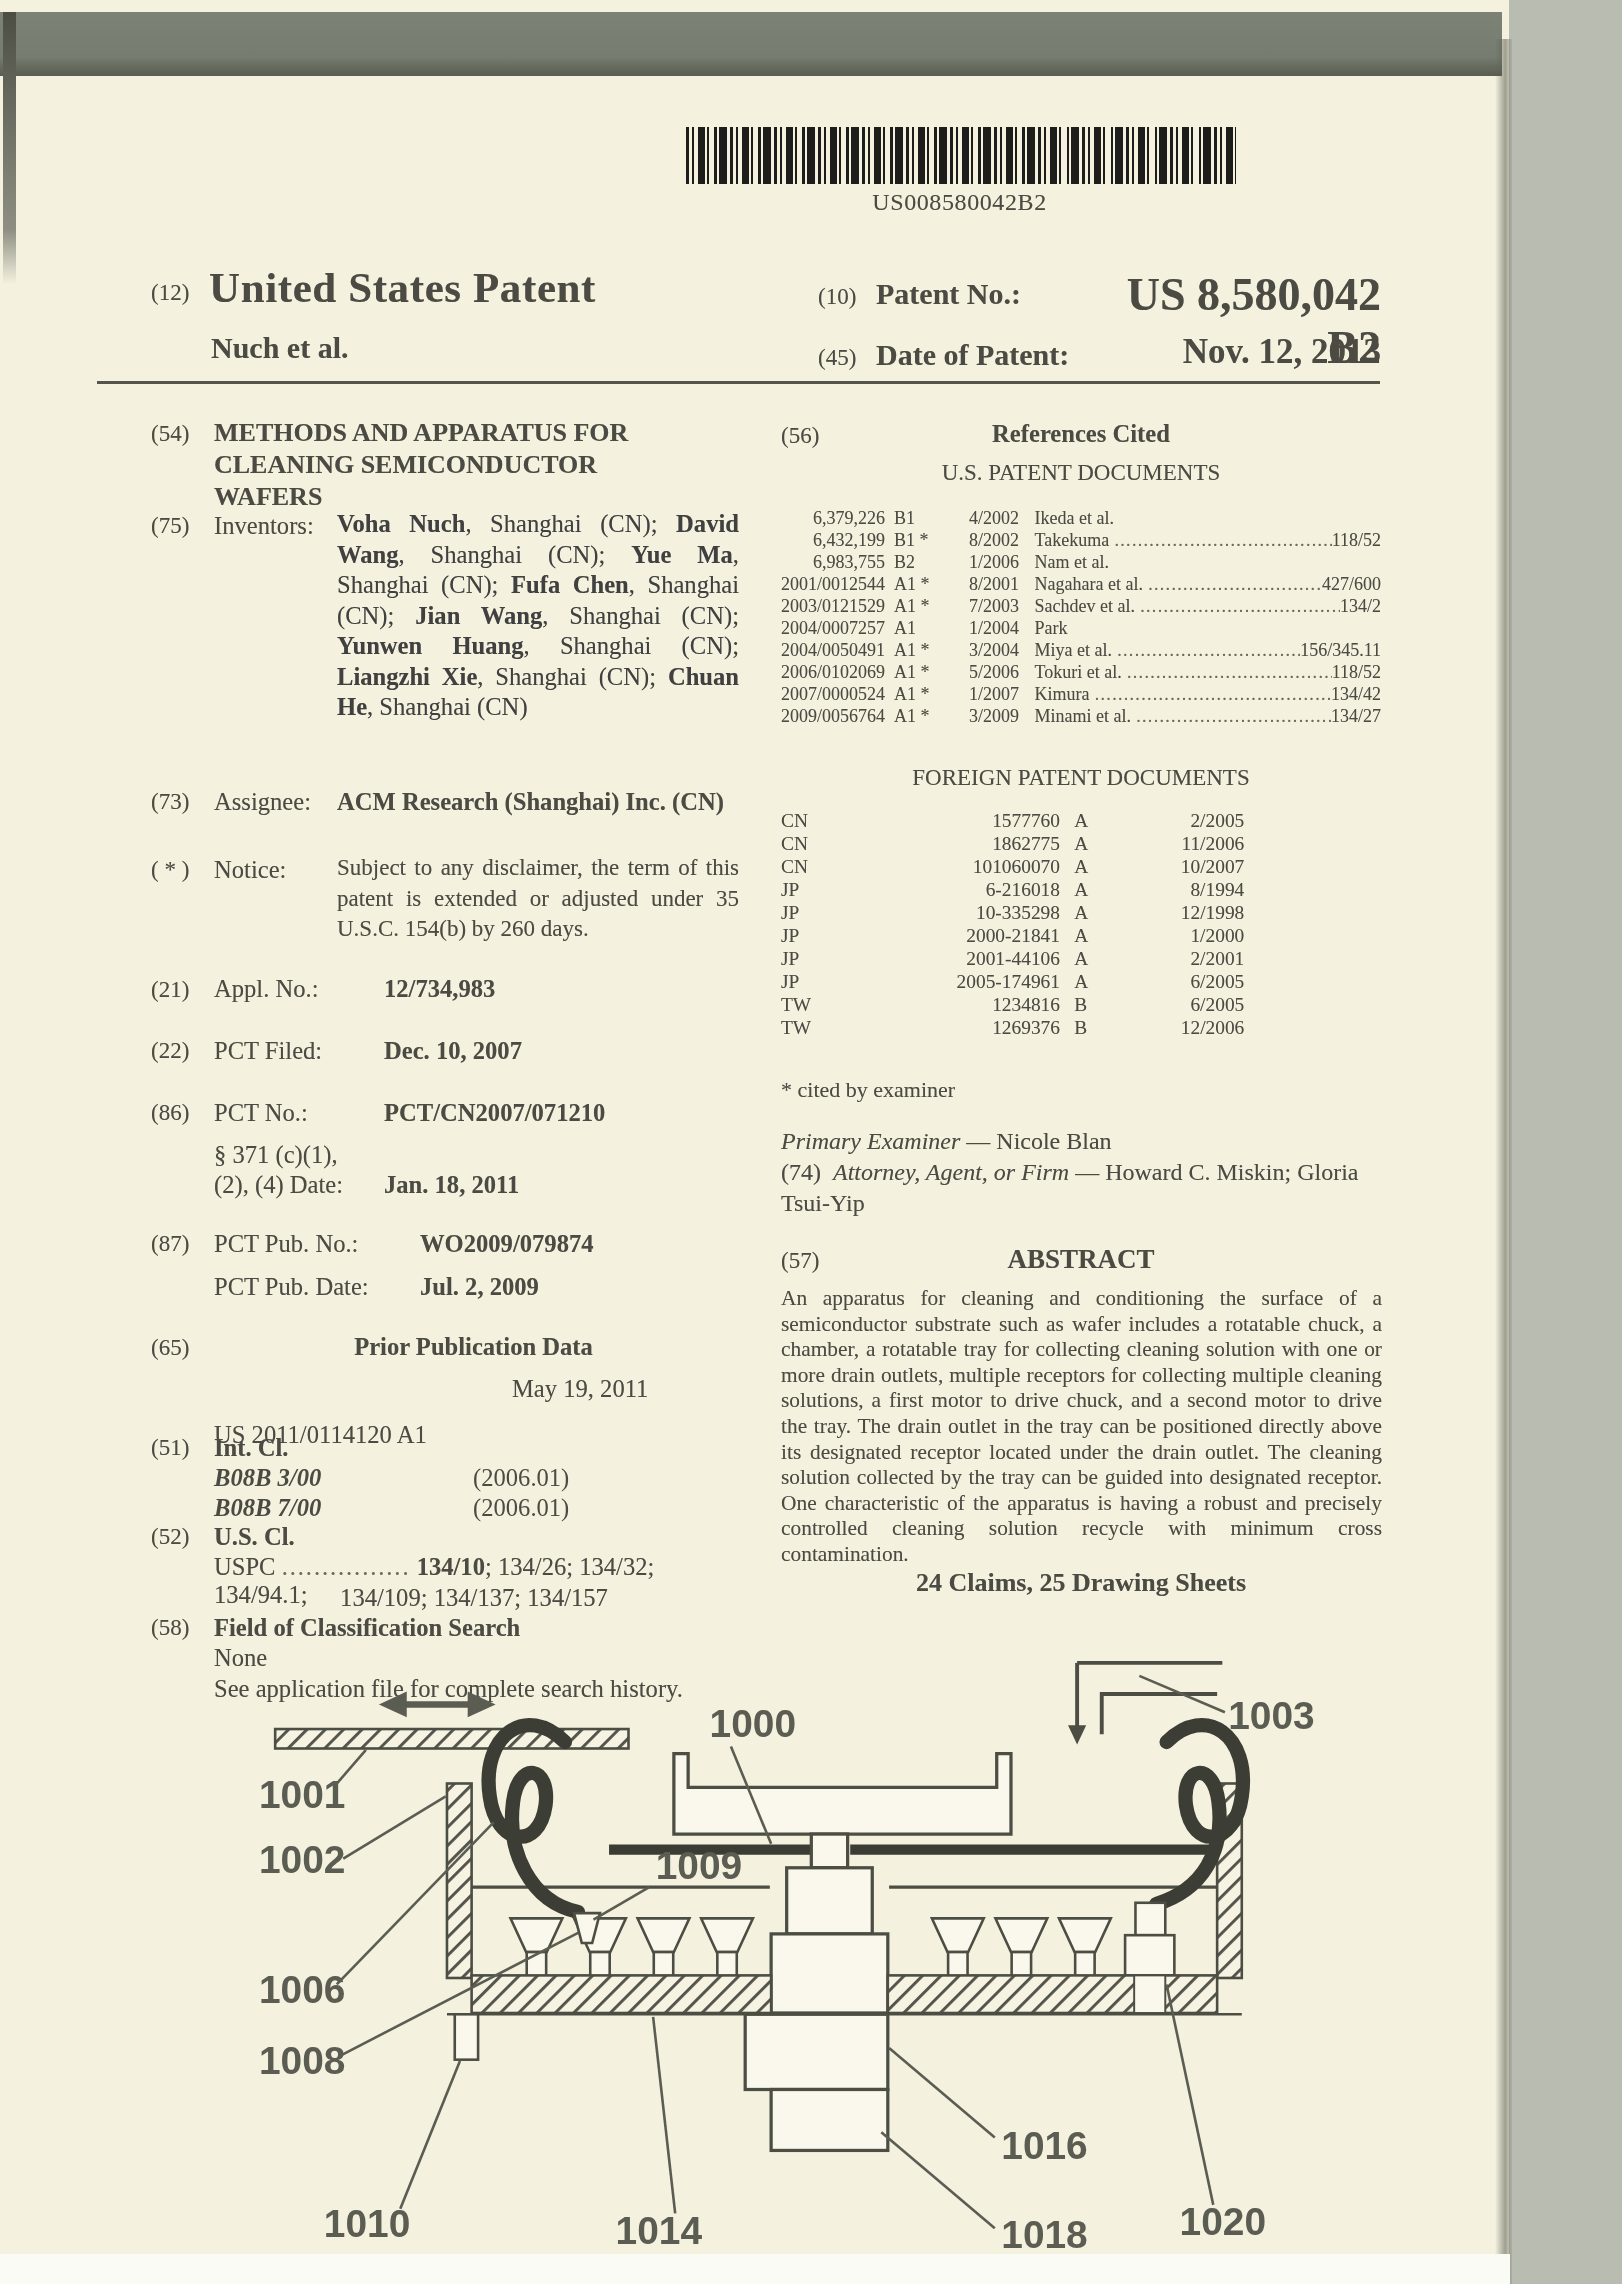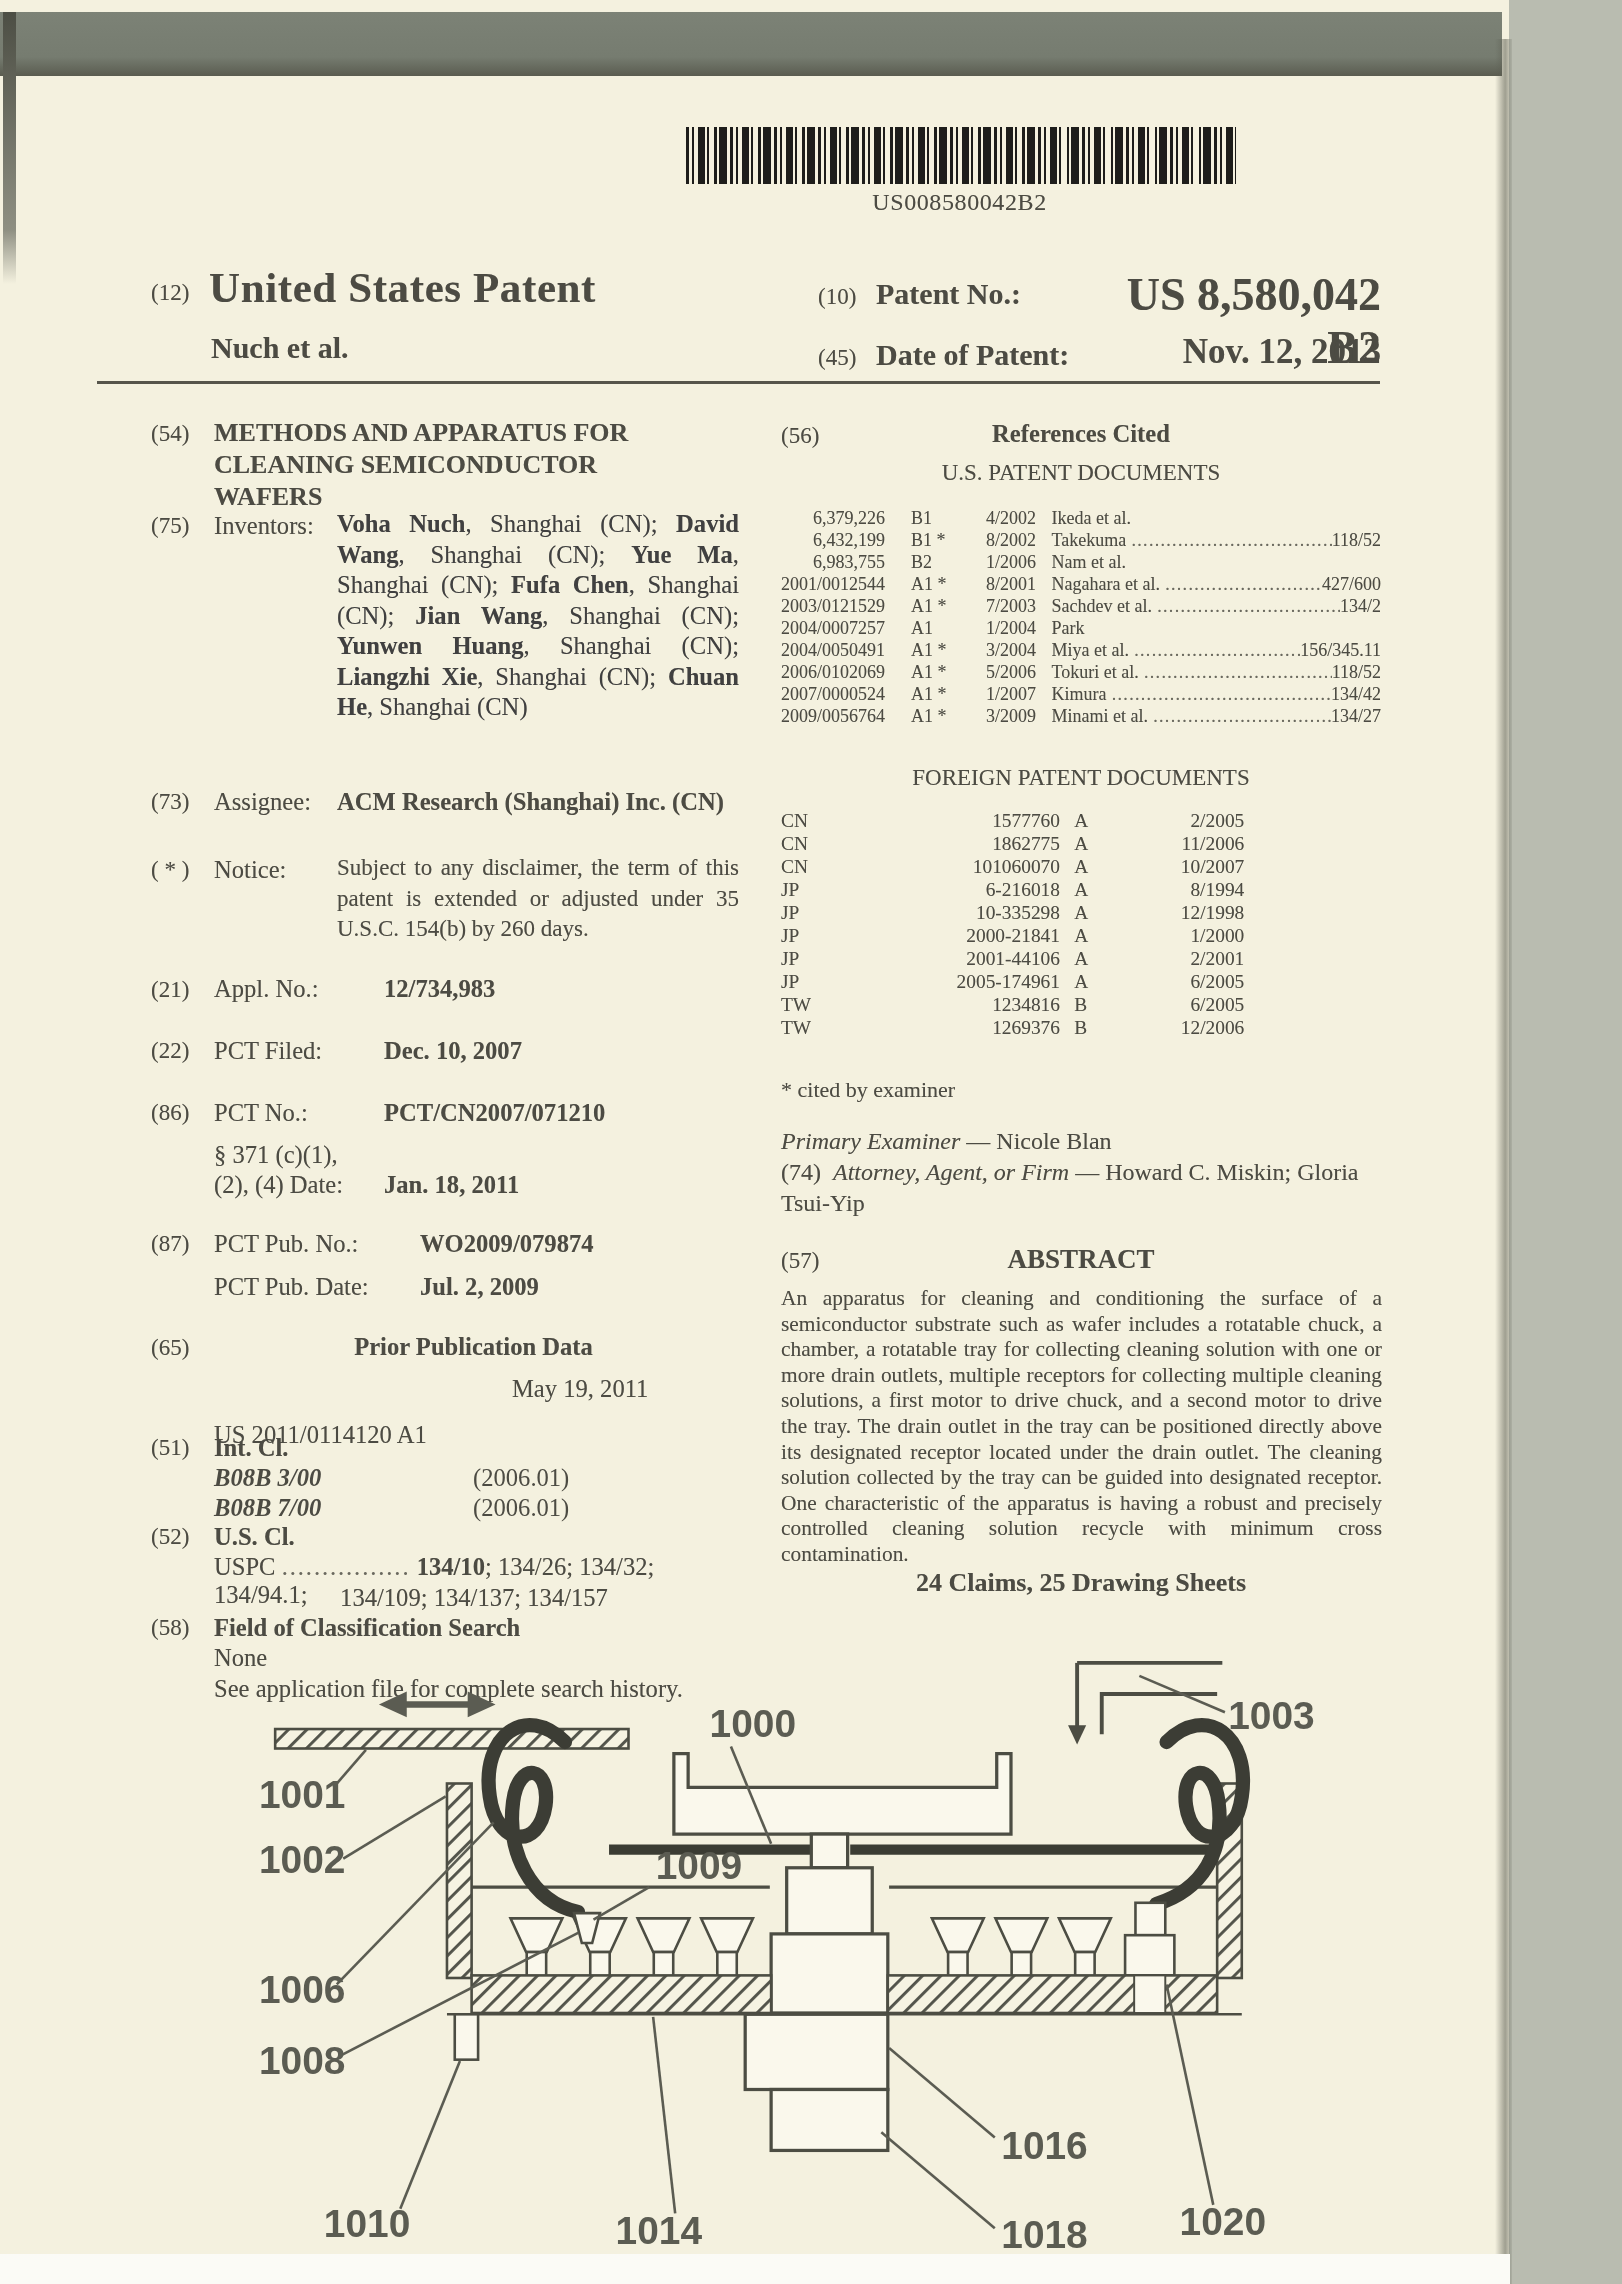--- a/index.html
+++ b/index.html
@@ -24,21 +24,21 @@
   .sec-num{font-size:23px;}
   .lab{font-size:24.6px;}
   .bold{font-weight:bold;}
   .ital{font-style:italic;}
   .blk{position:absolute;}
   .just{text-align:justify;}
   .inv-block{font-size:24.6px;line-height:30.5px;color:#404040;text-shadow:0 0 0.6px rgba(76,75,67,0.35);}
   .small-tbl{font-size:18px;color:#4c4b43;text-shadow:0 0 0.6px rgba(76,75,67,0.3);}
   .usrow{display:flex;height:22px;line-height:22px;}
   .c-num{width:104px;text-align:right;}
-  .c-kind{width:52px;padding-left:26px;}
+  .c-kind{width:52px;padding-left:9px;}
   .c-date{width:73px;text-align:right;}
   .c-name{padding-left:15.6px;white-space:nowrap;}
   .c-dots{flex:1;overflow:hidden;white-space:nowrap;padding:0 5.2px;letter-spacing:1.3px;color:#6a695f;}
   .c-cls{text-align:right;white-space:nowrap;}
   .frow{display:flex;height:23px;line-height:23px;}
   .f-country{width:65px;}
   .f-num{width:214px;text-align:right;}
   .f-kind{width:43px;padding-left:14.3px;}
   .f-date{width:127px;text-align:right;}
   .abstract{font-size:21.4px;line-height:25.6px;}

